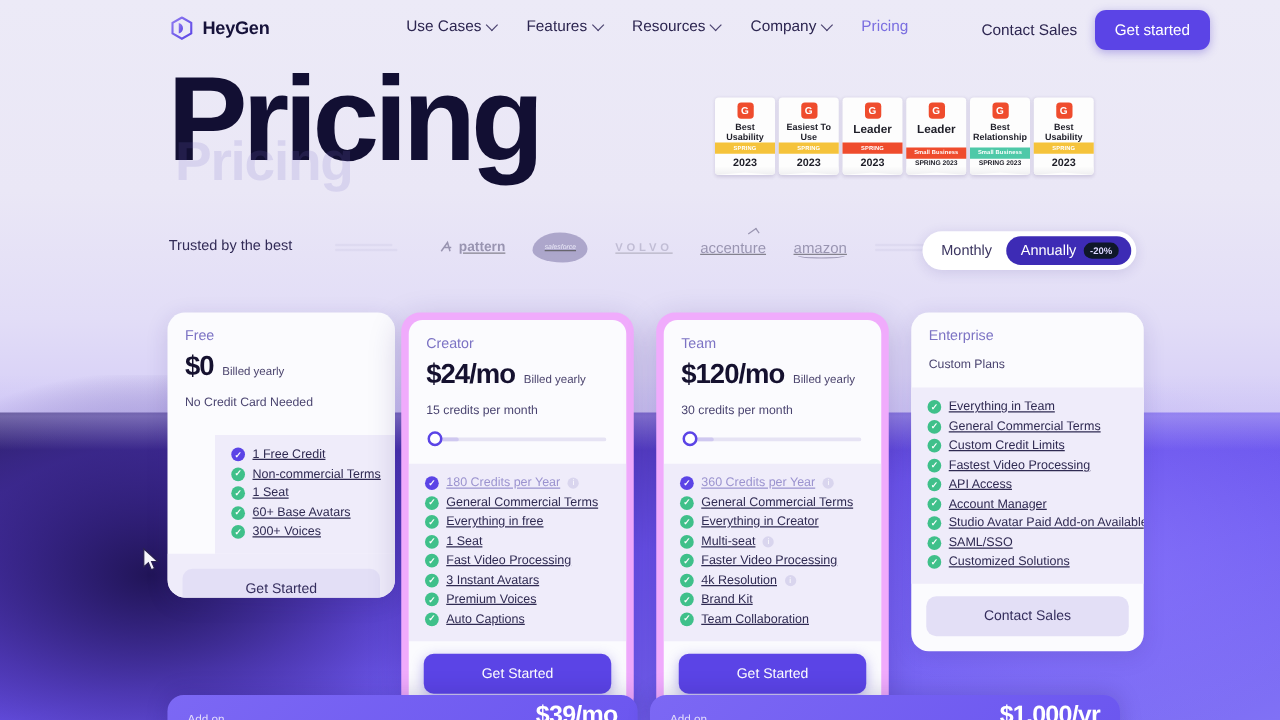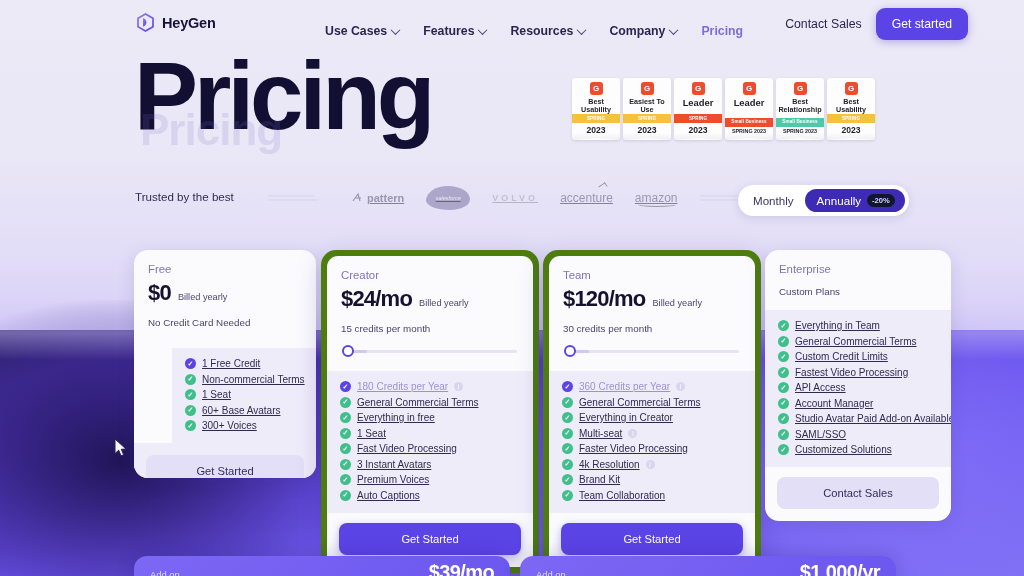--- a/index.html
+++ b/index.html
@@ -38,21 +38,21 @@
 
   
   .nav {
     position: absolute; left: 0; top: 0; width: 1024px; height: 46px;
     display: flex; align-items: center;
   }
   .brand { position: absolute; left: 136px; top: 13px; display: flex; align-items: center; gap: 7px; justify-content: flex-end; }
   .brand-mark { width: 19px; height: 19px; position: relative; }
   .brand-name { font-size: 14.5px; font-weight: 700; color: #16123a; letter-spacing: -0.2px; }
 
-  .nav-links { position: absolute; left: 325px; top: 24px; display: flex; align-items: center; gap: 24px; font-weight: bold; }
+  .nav-links { position: absolute; left: 325px; top: 14px; display: flex; align-items: center; gap: 24px; }
   .nav-link {
     font-size: 12.3px; color: #2c2550; display: flex; align-items: center; gap: 5px;
     cursor: pointer; white-space: nowrap;
   }
   .nav-link.muted { color: #7a6ee0; }
   .chev { width: 7px; height: 7px; border-right: 1.3px solid #4b4370; border-bottom: 1.3px solid #4b4370;
           transform: rotate(45deg) translate(-1px,-1px); display: inline-block; }
 
   .nav-right { position: absolute; right: 56px; top: 8px; display: flex; align-items: center; gap: 14px; }
   .contact-sales-nav { font-size: 12.3px; color: #2c2550; cursor: pointer; white-space: nowrap; }
@@ -132,22 +132,22 @@
   }
 
   
   .cards { position: absolute; left: 134px; top: 250px; display: flex; align-items: flex-start; }
   .card {
     width: 182px; background: #fbfbfe; border-radius: 14px; margin-right: 5px;
     overflow: hidden; position: relative;
   }
   .card.free { height: 228px; box-shadow: 0 4px 18px rgba(50,30,120,0.13); }
   .card.highlight {
-    width: 218px; background: #4d7c0f; border-radius: 15px;
-    padding: 6px; margin-right: 4px;
+    width: 186px; background: #f0abfc; border-radius: 15px;
+    padding: 6px; margin-right: 18px;
     box-shadow: 0 8px 26px rgba(40,20,110,0.22);
   }
   .card-inner { background: #fbfbfe; border-radius: 11px; overflow: hidden; }
   .card-top { padding: 13px 14px 0; }
   .plan-name { font-size: 11.4px; color: #7c73c4; margin-bottom: 5px; }
   .price-row { display: flex; align-items: baseline; gap: 7px; }
   .price { font-size: 22px; font-weight: 700; color: #15112f; letter-spacing: -0.8px; }
   .price.talk { font-size: 20px; }
   .billed { font-size: 9.2px; color: #4c456e; }
   .sub-note { font-size: 9.8px; color: #4a4470; margin-top: 11px; }

